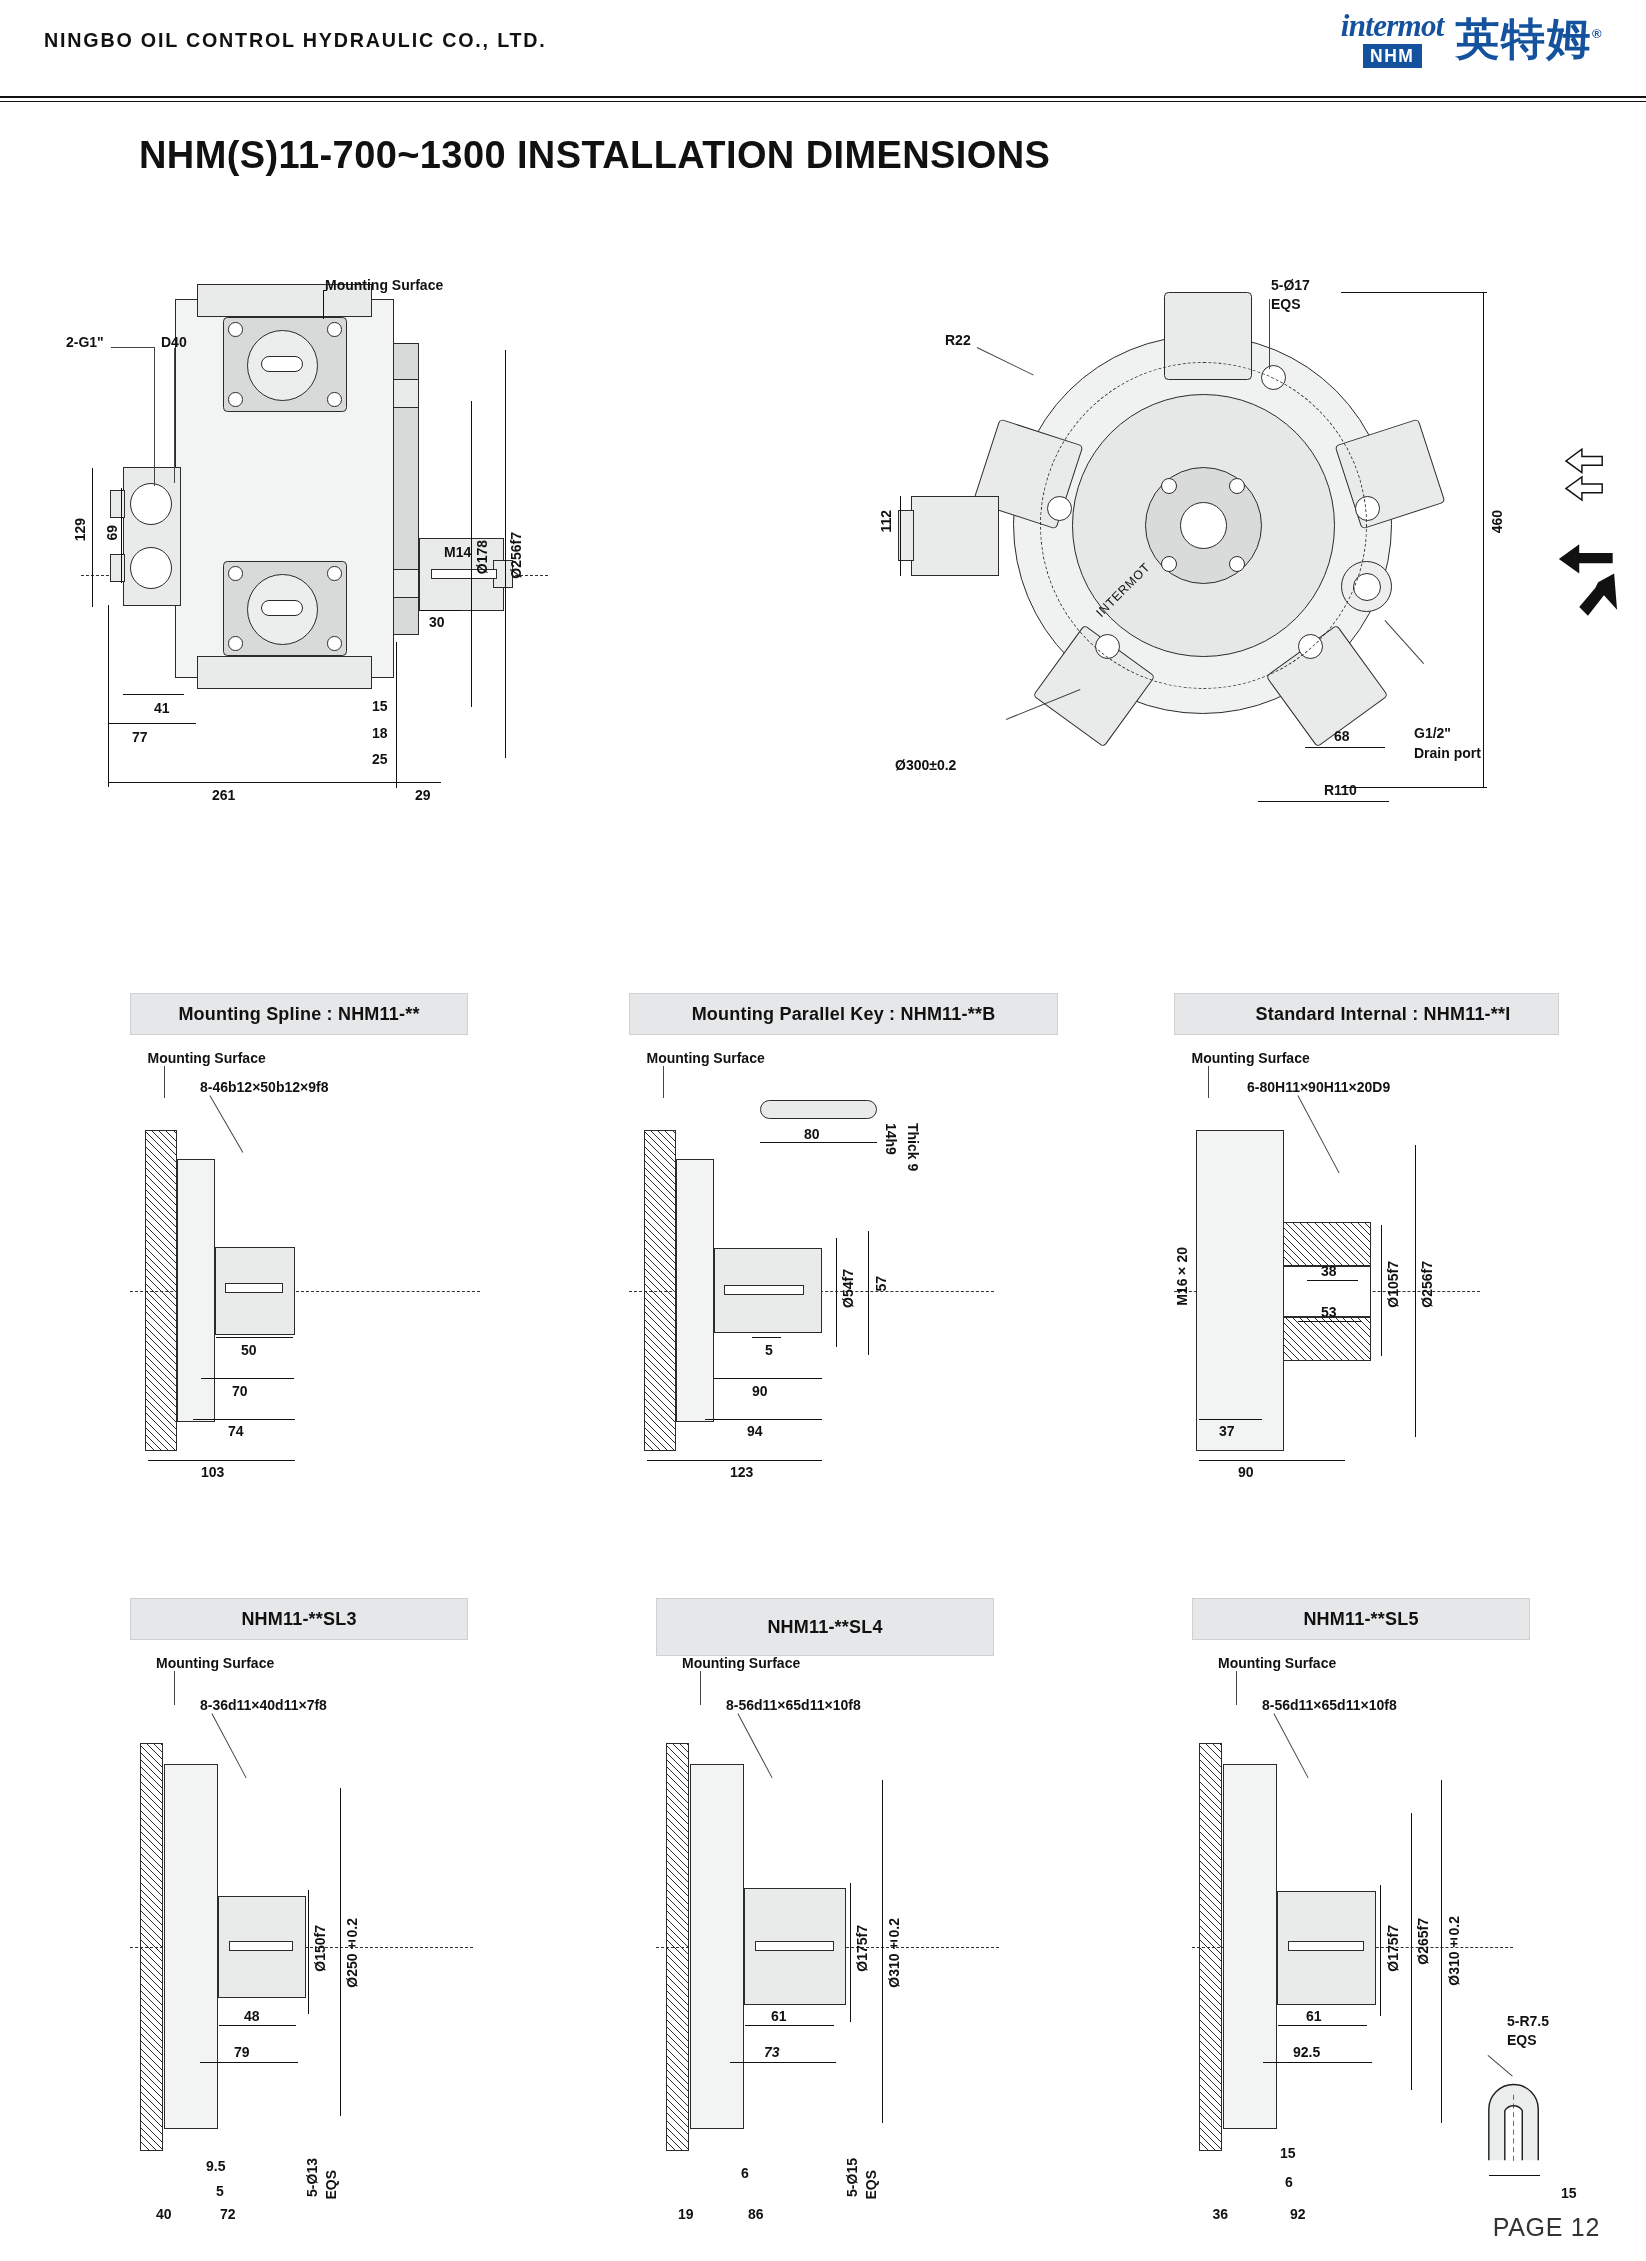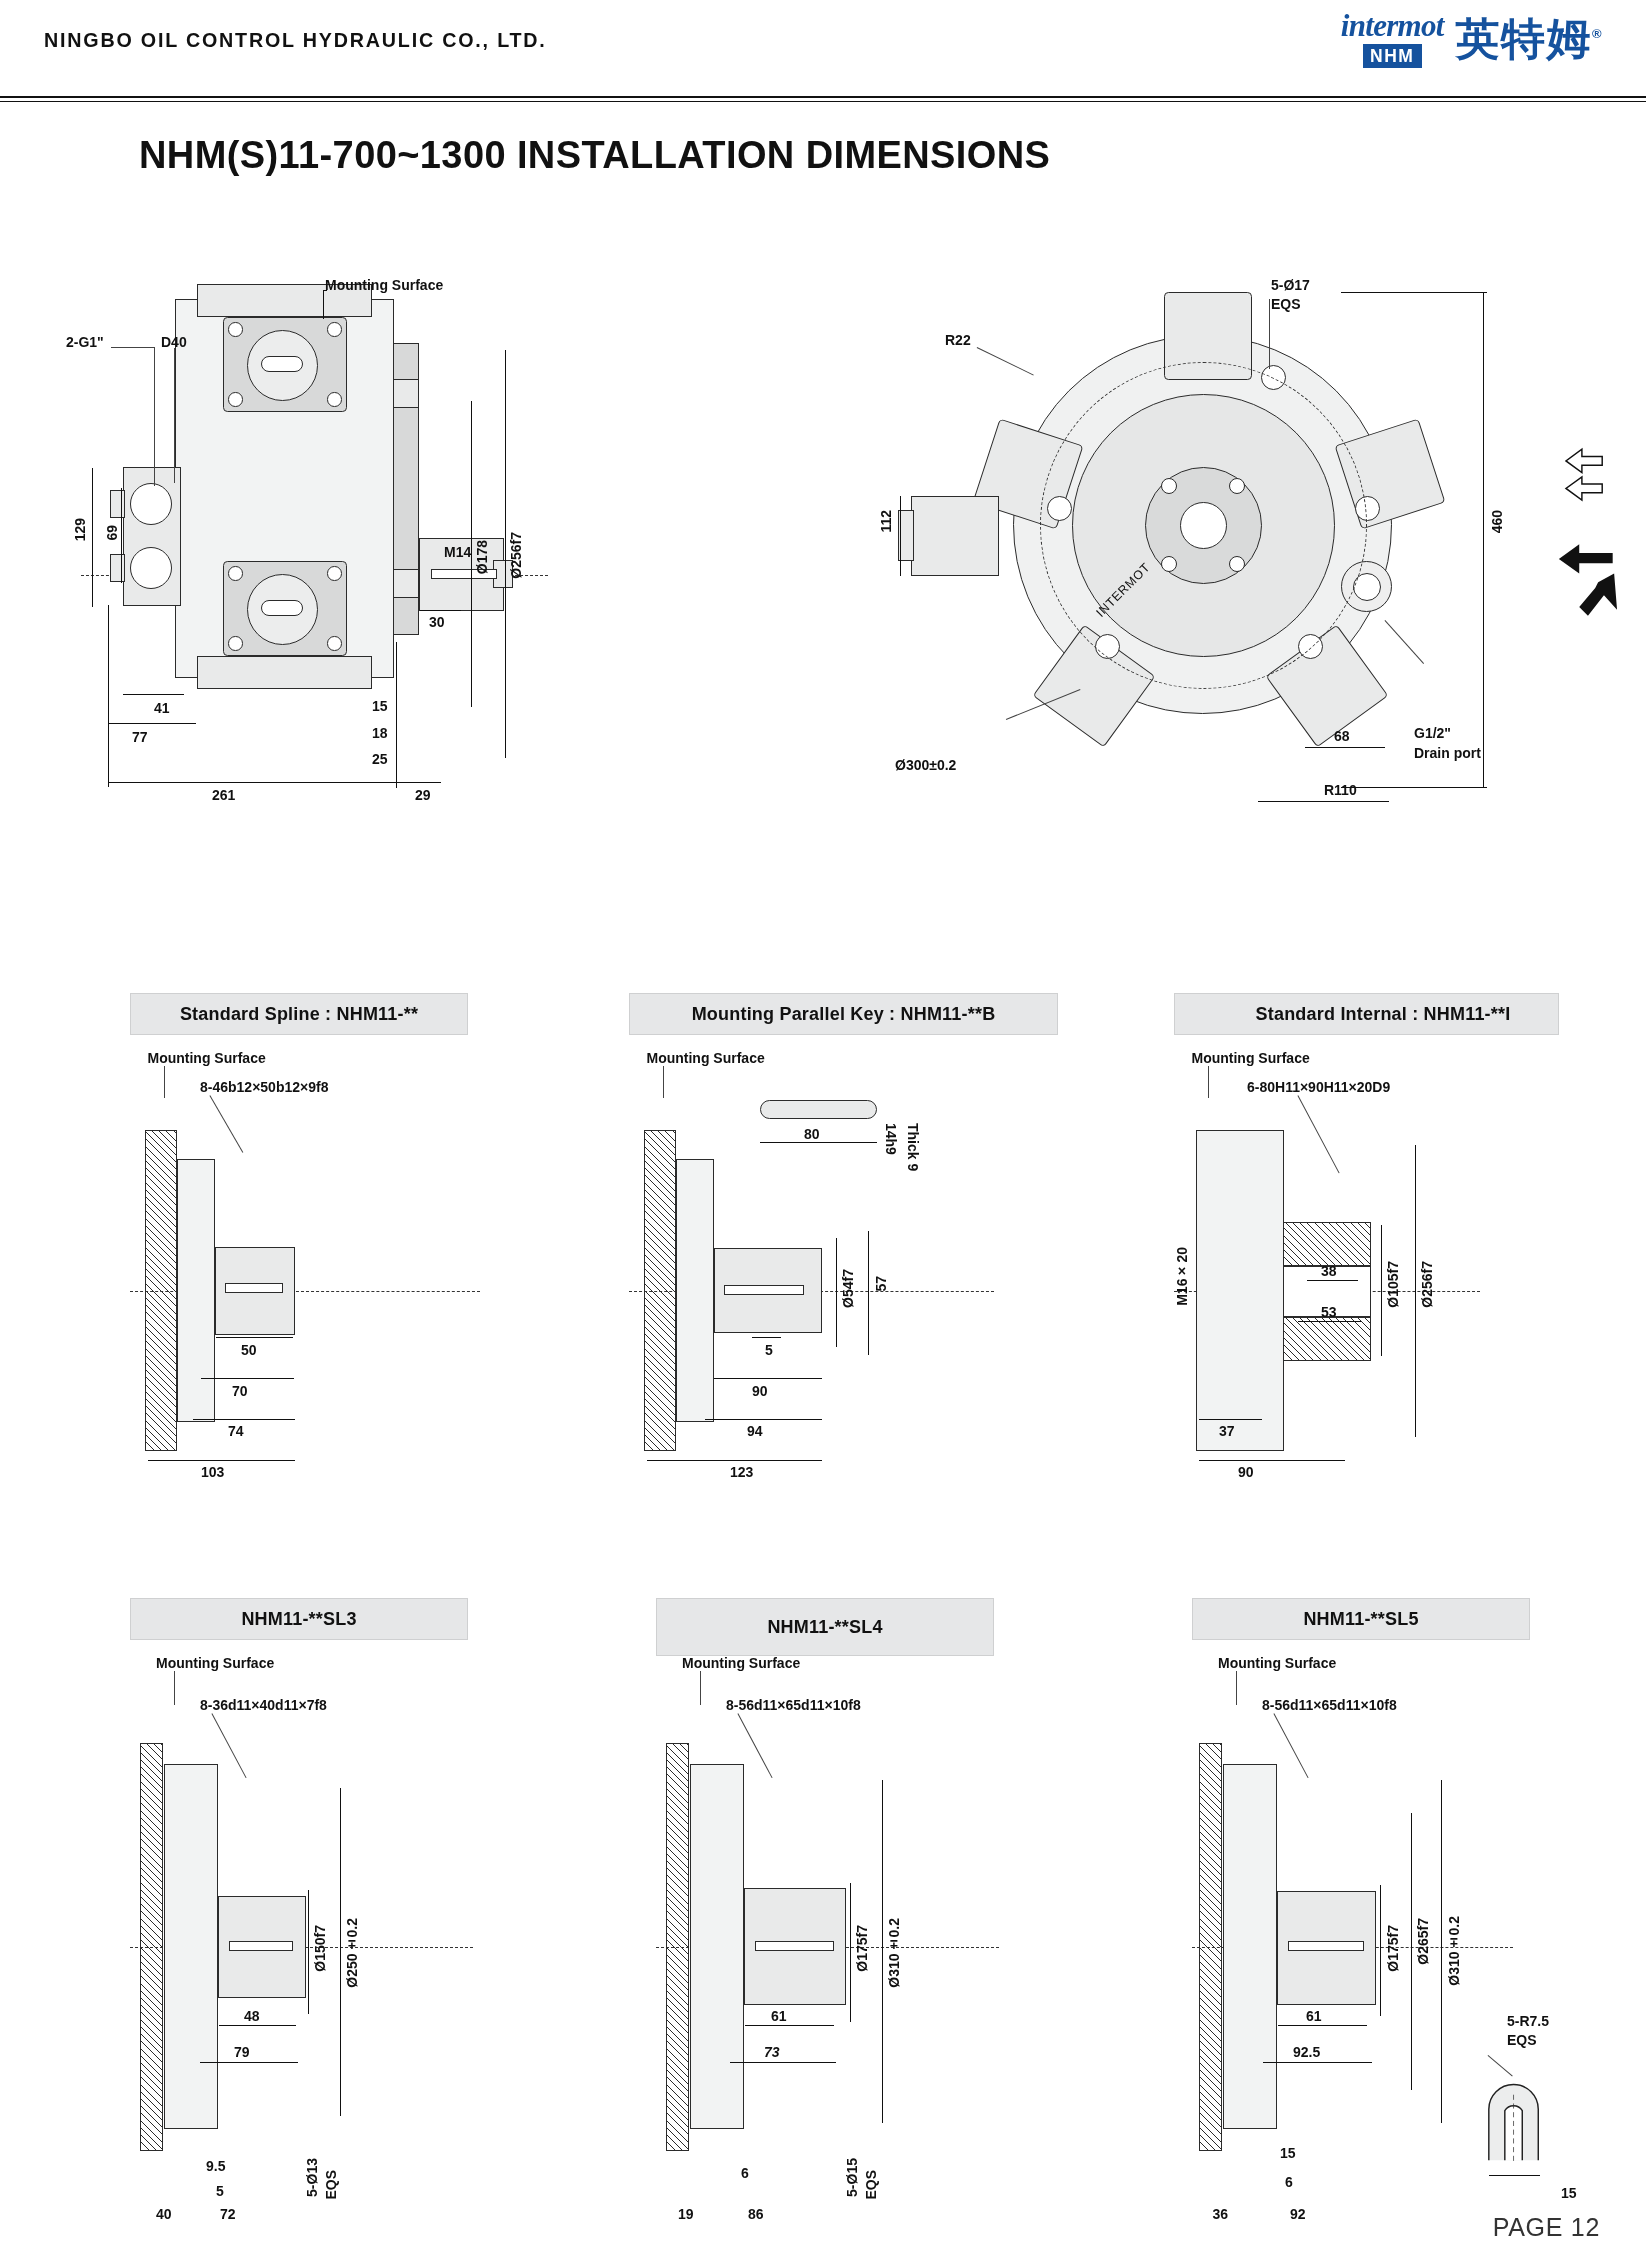--- a/index.html
+++ b/index.html
@@ -265,21 +265,21 @@
     </svg>
   </div>
   <div style="position:absolute; left:719px; top:263px;">
     <svg width="73" height="80" viewBox="0 0 100 110">
       <path d="M86 18 L40 18 L40 6 L12 26 L40 46 L40 32 L86 32 Z" fill="#111"></path>
       <path d="M66 58 L88 46 L92 96 L74 76 L52 104 L40 92 L62 66 Z" fill="#111"></path>
     </svg>
   </div>
 </div>
 
-<div class="capbar" style="left:130px; top:993px; width:338px; height:42px;">Standard Spline : NHM11-**</div>
+<div class="capbar" style="left:130px; top:993px; width:338px; height:42px;">Mounting Spline : NHM11-**</div>
 <div class="capbar" style="left:629px; top:993px; width:429px; height:42px;">Mounting Parallel Key : NHM11-**B</div>
 <div class="capbar" style="left:1174px; top:993px; width:385px; height:42px;padding-left:33px;">Standard Internal : NHM11-**I</div>
 
 <div class="canvas" style="left:130px; top:1050px; width:408px; height:481px;">
   <div class="lbl b" style="left:17.5px; top:0px;">Mounting Surface</div>
   <div class="dimline v thin" style="left:34px; top:16px; height:32px;"></div>
   <div class="lbl b" style="left:70px; top:29px;">8-46b12×50b12×9f8</div>
   <div class="dimline thin" style="left:80px; top:45px; width:66px; height:0.7px; transform:rotate(60deg); transform-origin:left center;"></div>
 
   <div class="dash" style="left:0px; top:241px; width:350px;"></div>

